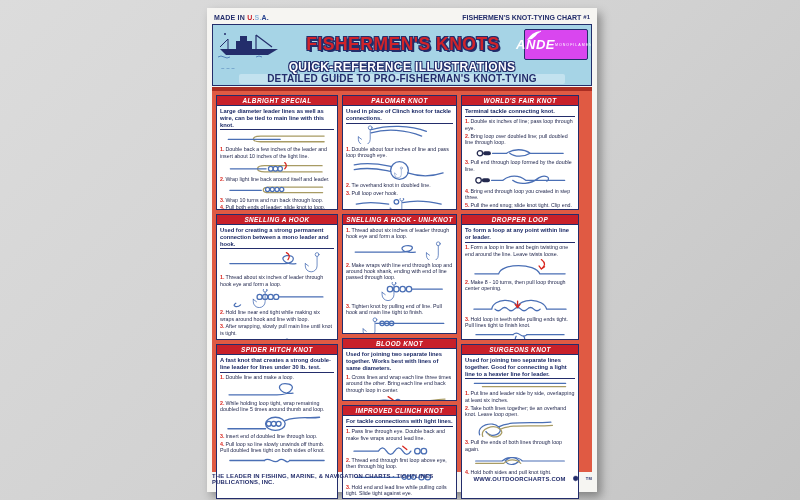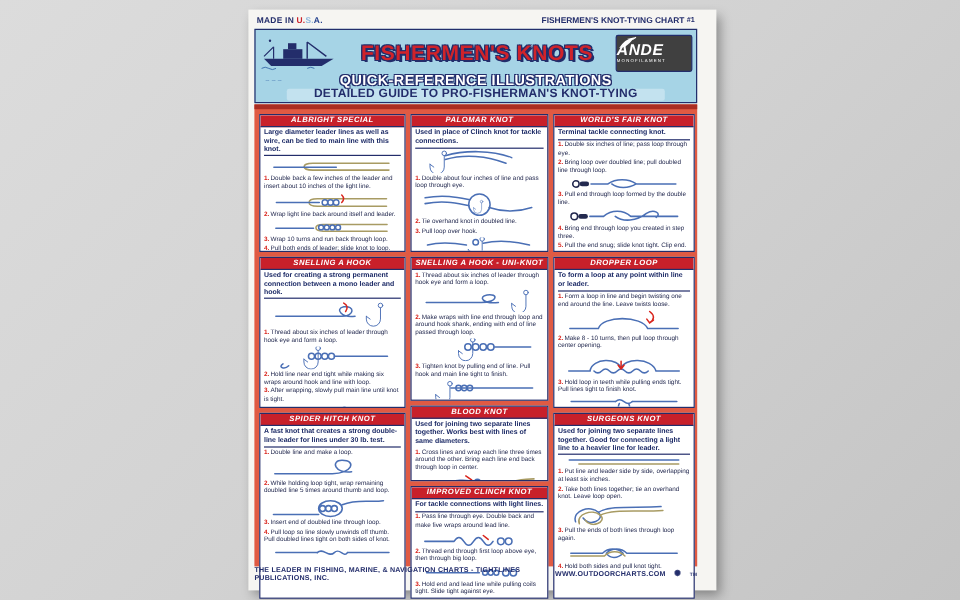--- a/index.html
+++ b/index.html
@@ -1,38 +1,38 @@
 <!DOCTYPE html>
 <html><head>
 <meta charset="utf-8">
 <style>
   * { margin:0; padding:0; box-sizing:border-box; }
   html,body { width:800px; height:500px; }
   body { background:#d2d2d2; font-family:"Liberation Sans", sans-serif; position:relative; overflow:hidden; }
   .photo-bg { position:absolute; inset:0; background:linear-gradient(135deg,#dcdcdc 0%,#d2d2d2 50%,#c4c4c4 100%); }
 
   .card { position:absolute; left:207px; top:8px; width:390px; height:484px;
-          background:#f6f5f2; box-shadow:4px 5px 9px rgba(0,0,0,0.35); padding:3px 16px 2px 5px; }
+          background:#f6f5f2; box-shadow:4px 5px 9px rgba(0,0,0,0.35); padding:3px 5px 2px 5px; }
 
   
   .topstrip { display:flex; justify-content:space-between; align-items:center; height:13px; padding:0 2px; }
   .madein { font-size:7px; font-weight:bold; color:#232d6b; letter-spacing:.2px; }
   .usa-u { color:#c8202a; } .usa-s { color:#8fb6dc; } .usa-a { color:#24418e; }
   .chartlabel { font-size:7px; font-weight:bold; color:#232d6b; }
   .chartnum { font-size:6px; vertical-align:top; }
 
   
   .banner { border:1.6px solid #232d6b; background:#a6d4e6; height:62px; position:relative; overflow:hidden; }
   .banner-row { display:flex; align-items:center; height:36px; padding:2px 3px 0 3px; }
   .boat { width:66px; height:30px; flex:0 0 auto; }
   .main-title { flex:1; text-align:center; font-size:17.5px; font-weight:bold; font-stretch:condensed;
       color:#d0232a; letter-spacing:.5px; white-space:nowrap;
       text-shadow:-1px -1px 0 #232d6b, 1px -1px 0 #232d6b, -1px 1px 0 #232d6b, 1px 1px 0 #232d6b, 2px 2px 0 #232d6b; }
-  .ande { flex:0 0 auto; width:64px; height:31px; background:#404040; border:1.5px solid #232d6b; border-radius:2px;
-      display:flex; flex-direction:column; align-items:flex-start; justify-content:center; position:relative; }
+  .ande { flex:0 0 auto; width:64px; height:31px; background:#d946ef; border:1.5px solid #232d6b; border-radius:2px;
+      display:flex; align-items:center; justify-content:center; position:relative; }
   .ande-name { color:#fff; font-weight:bold; font-style:italic; font-size:13px; letter-spacing:.5px; line-height:1; }
   .ande-sub { color:#fff; font-size:3.6px; letter-spacing:1px; margin-top:1px; }
   .ande-fish { position:absolute; left:1px; top:0px; width:16px; height:12px; }
   .subtitle { text-align:center; font-size:12px; font-weight:bold; color:#fff; letter-spacing:.4px; line-height:13px;
       text-shadow:-1px -1px 0 #232d6b, 1px -1px 0 #232d6b, -1px 1px 0 #232d6b, 1px 1px 0 #232d6b; }
   .tagline { margin:0 auto; width:86%; text-align:center; font-size:10px; font-weight:bold; color:#232d6b;
       background:#c3e2ef; border-radius:2px; line-height:10px; letter-spacing:.2px; }
   .wave { position:absolute; color:#3d6fae; font-size:6px; opacity:.8; }
 
   

